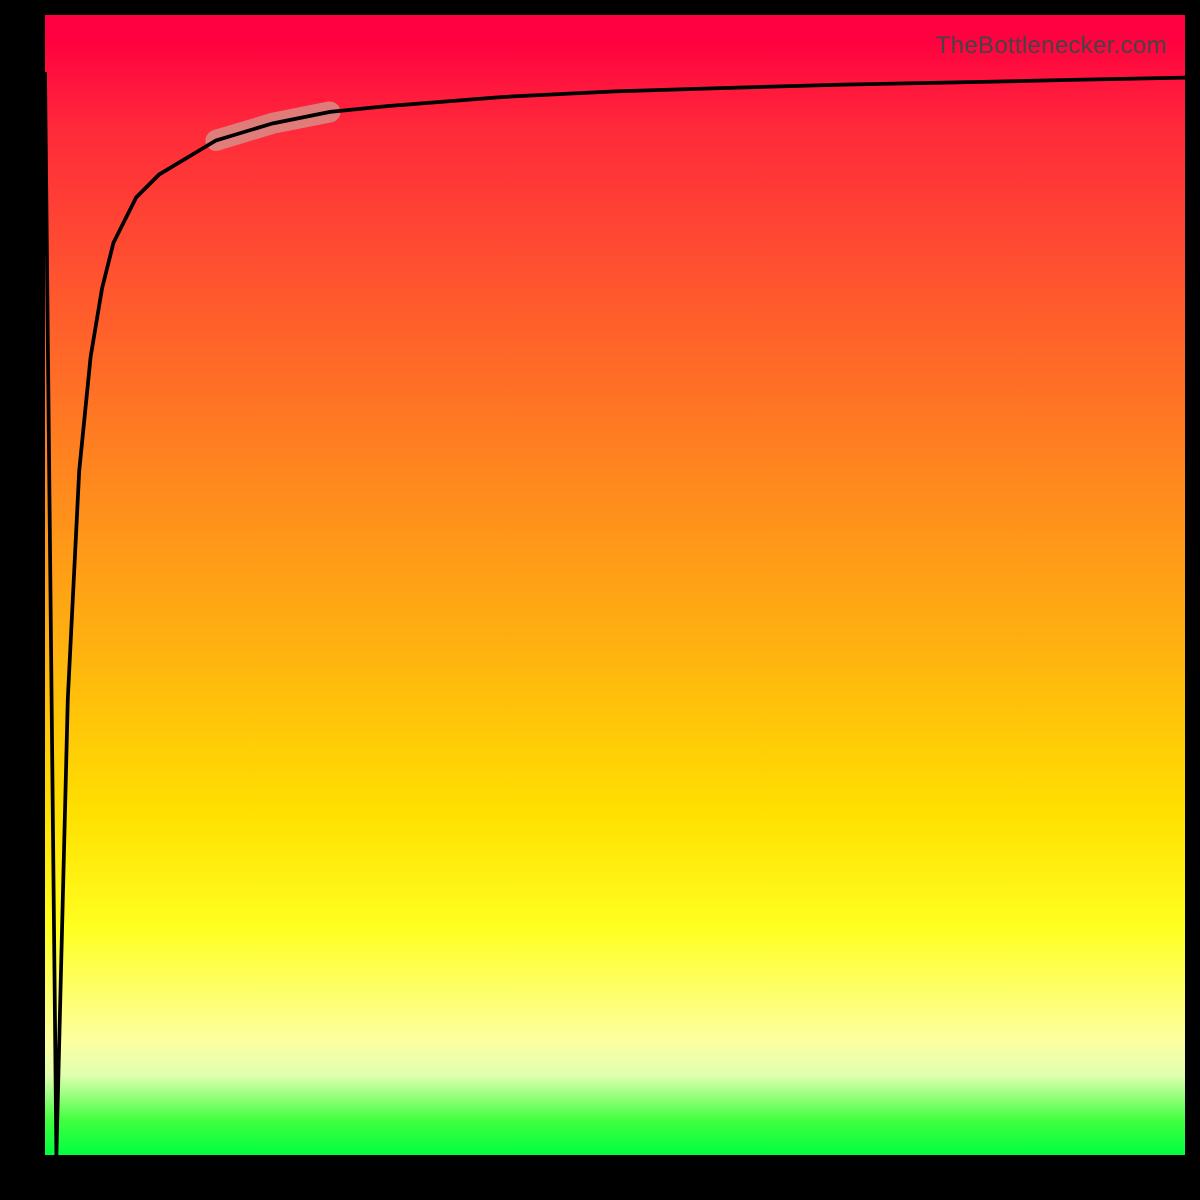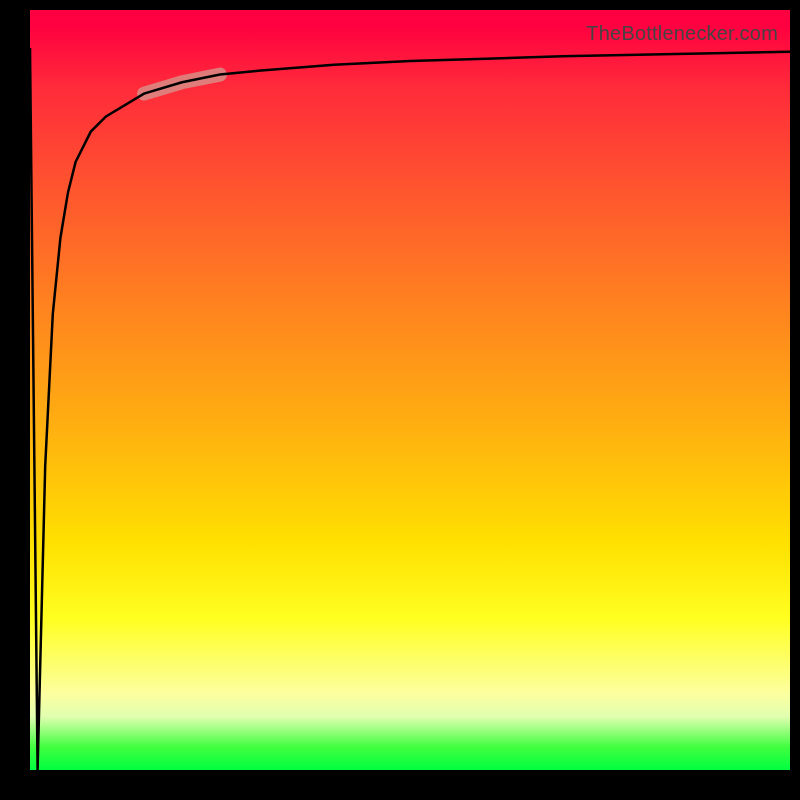--- a/index.html
+++ b/index.html
@@ -26,21 +26,21 @@
         #40ff40 97%,
         #00ff40 100%
       );
     }
     
     .watermark {
       position: absolute;
       top: 12px;
       right: 12px;
       font-family: Arial, Helvetica, sans-serif;
-      font-size: 20px;
+      font-size: 16px;
       color: #444;
       letter-spacing: 0.2px;
       pointer-events: none;
     }
     
     .curve-svg {
       position: absolute;
       left: 0;
       top: 0;
       width: 760px;

